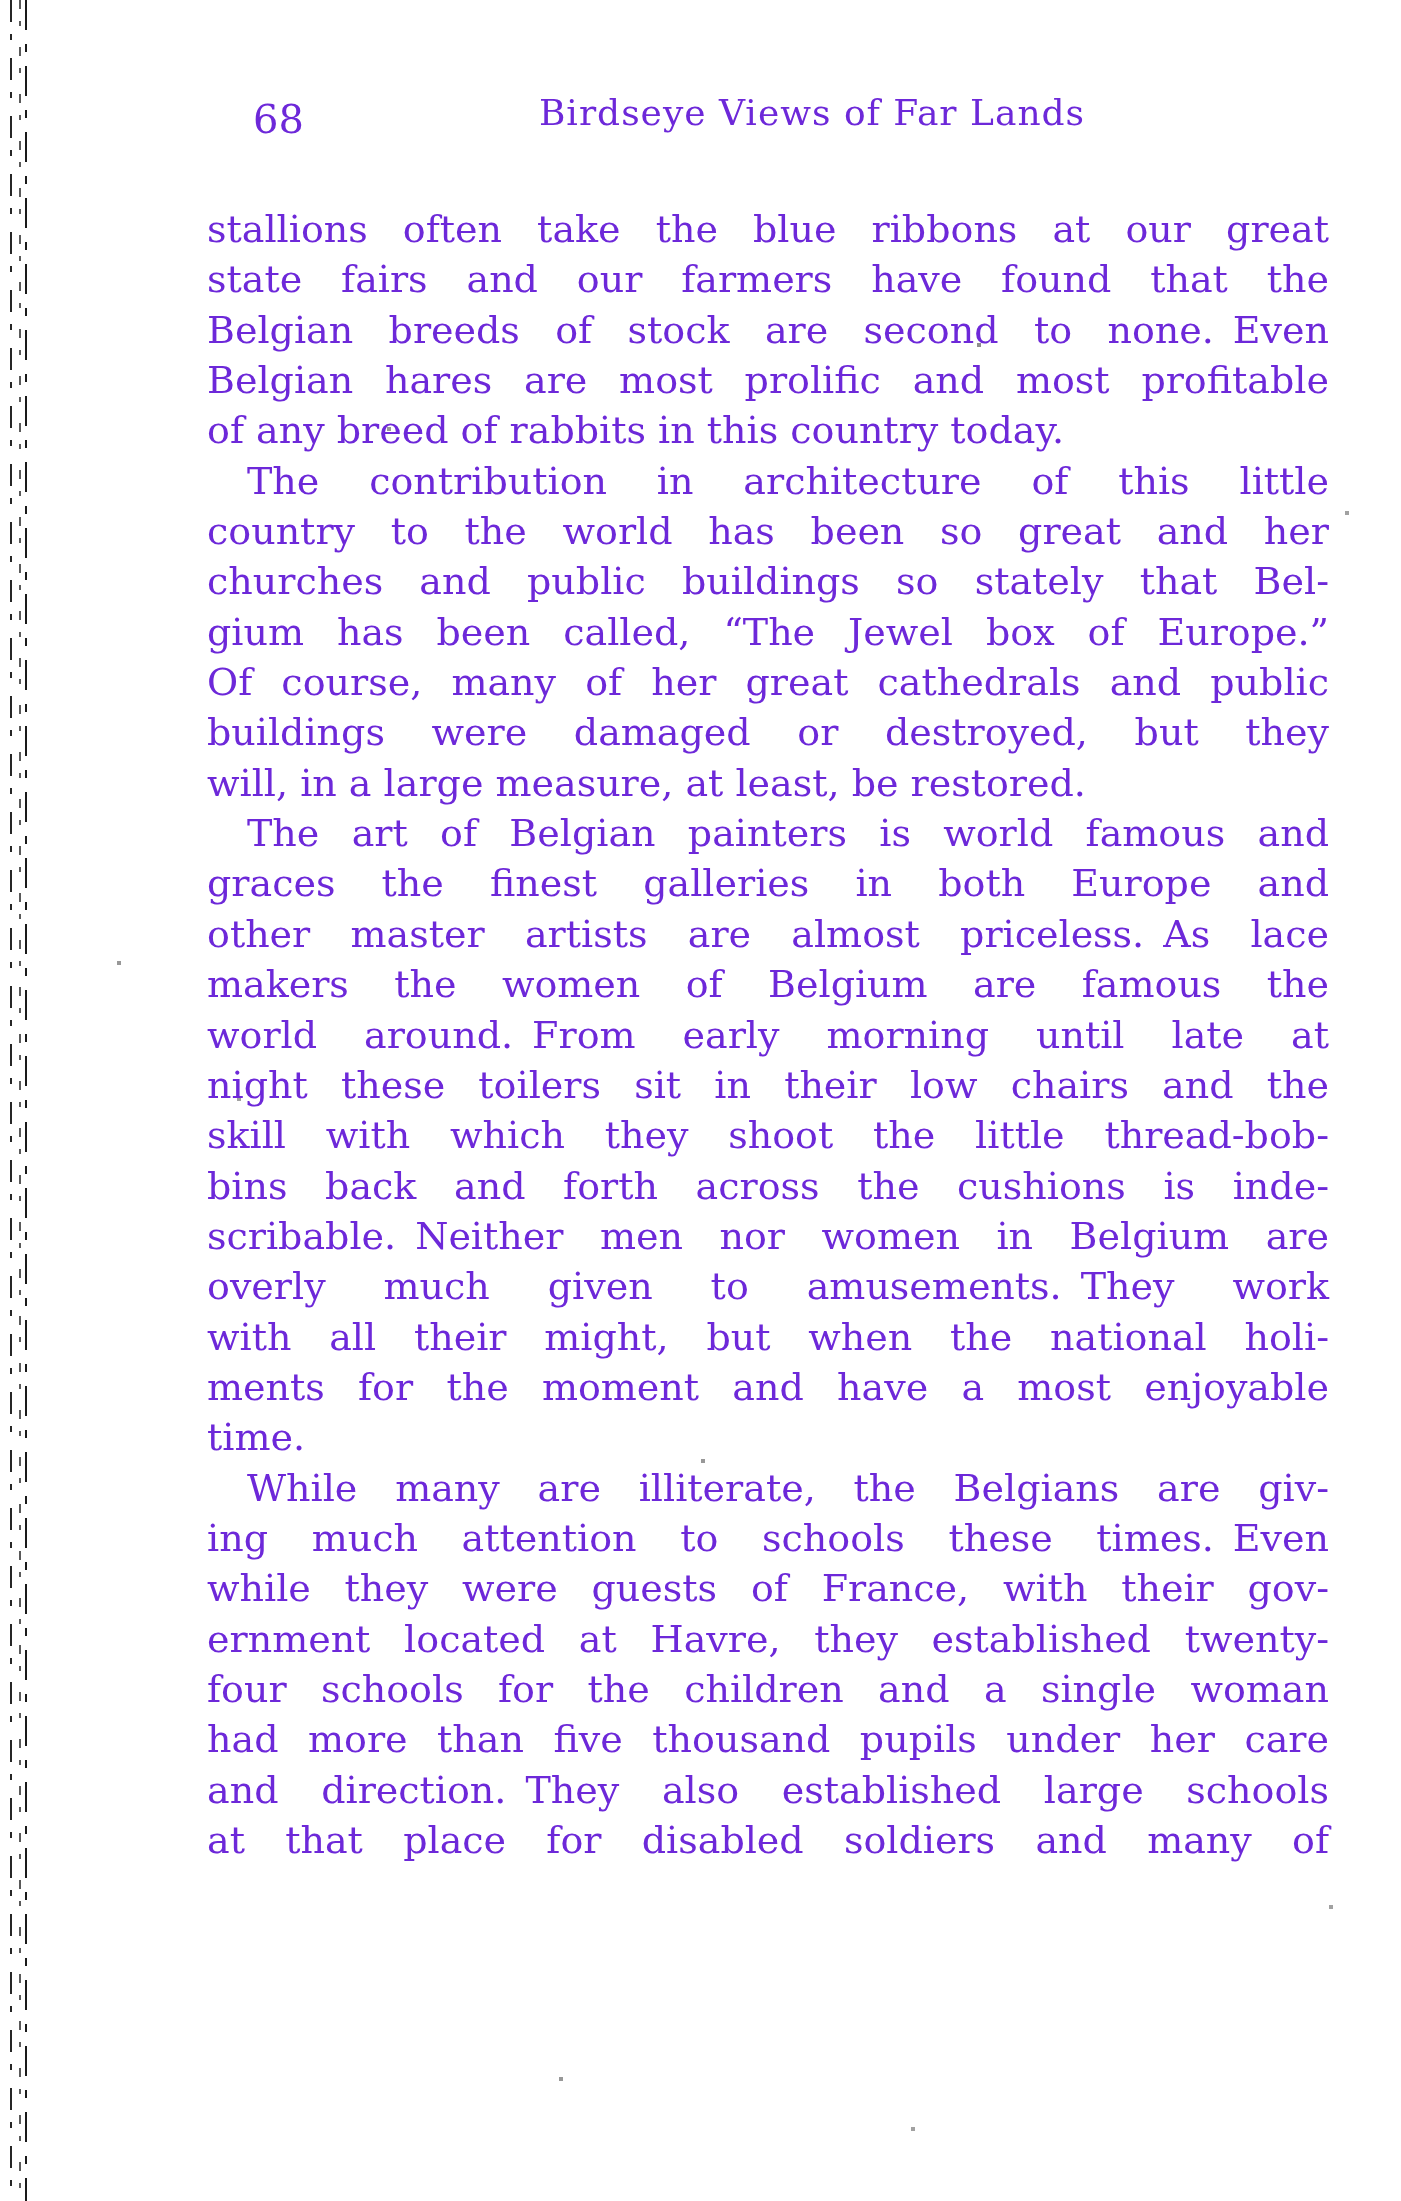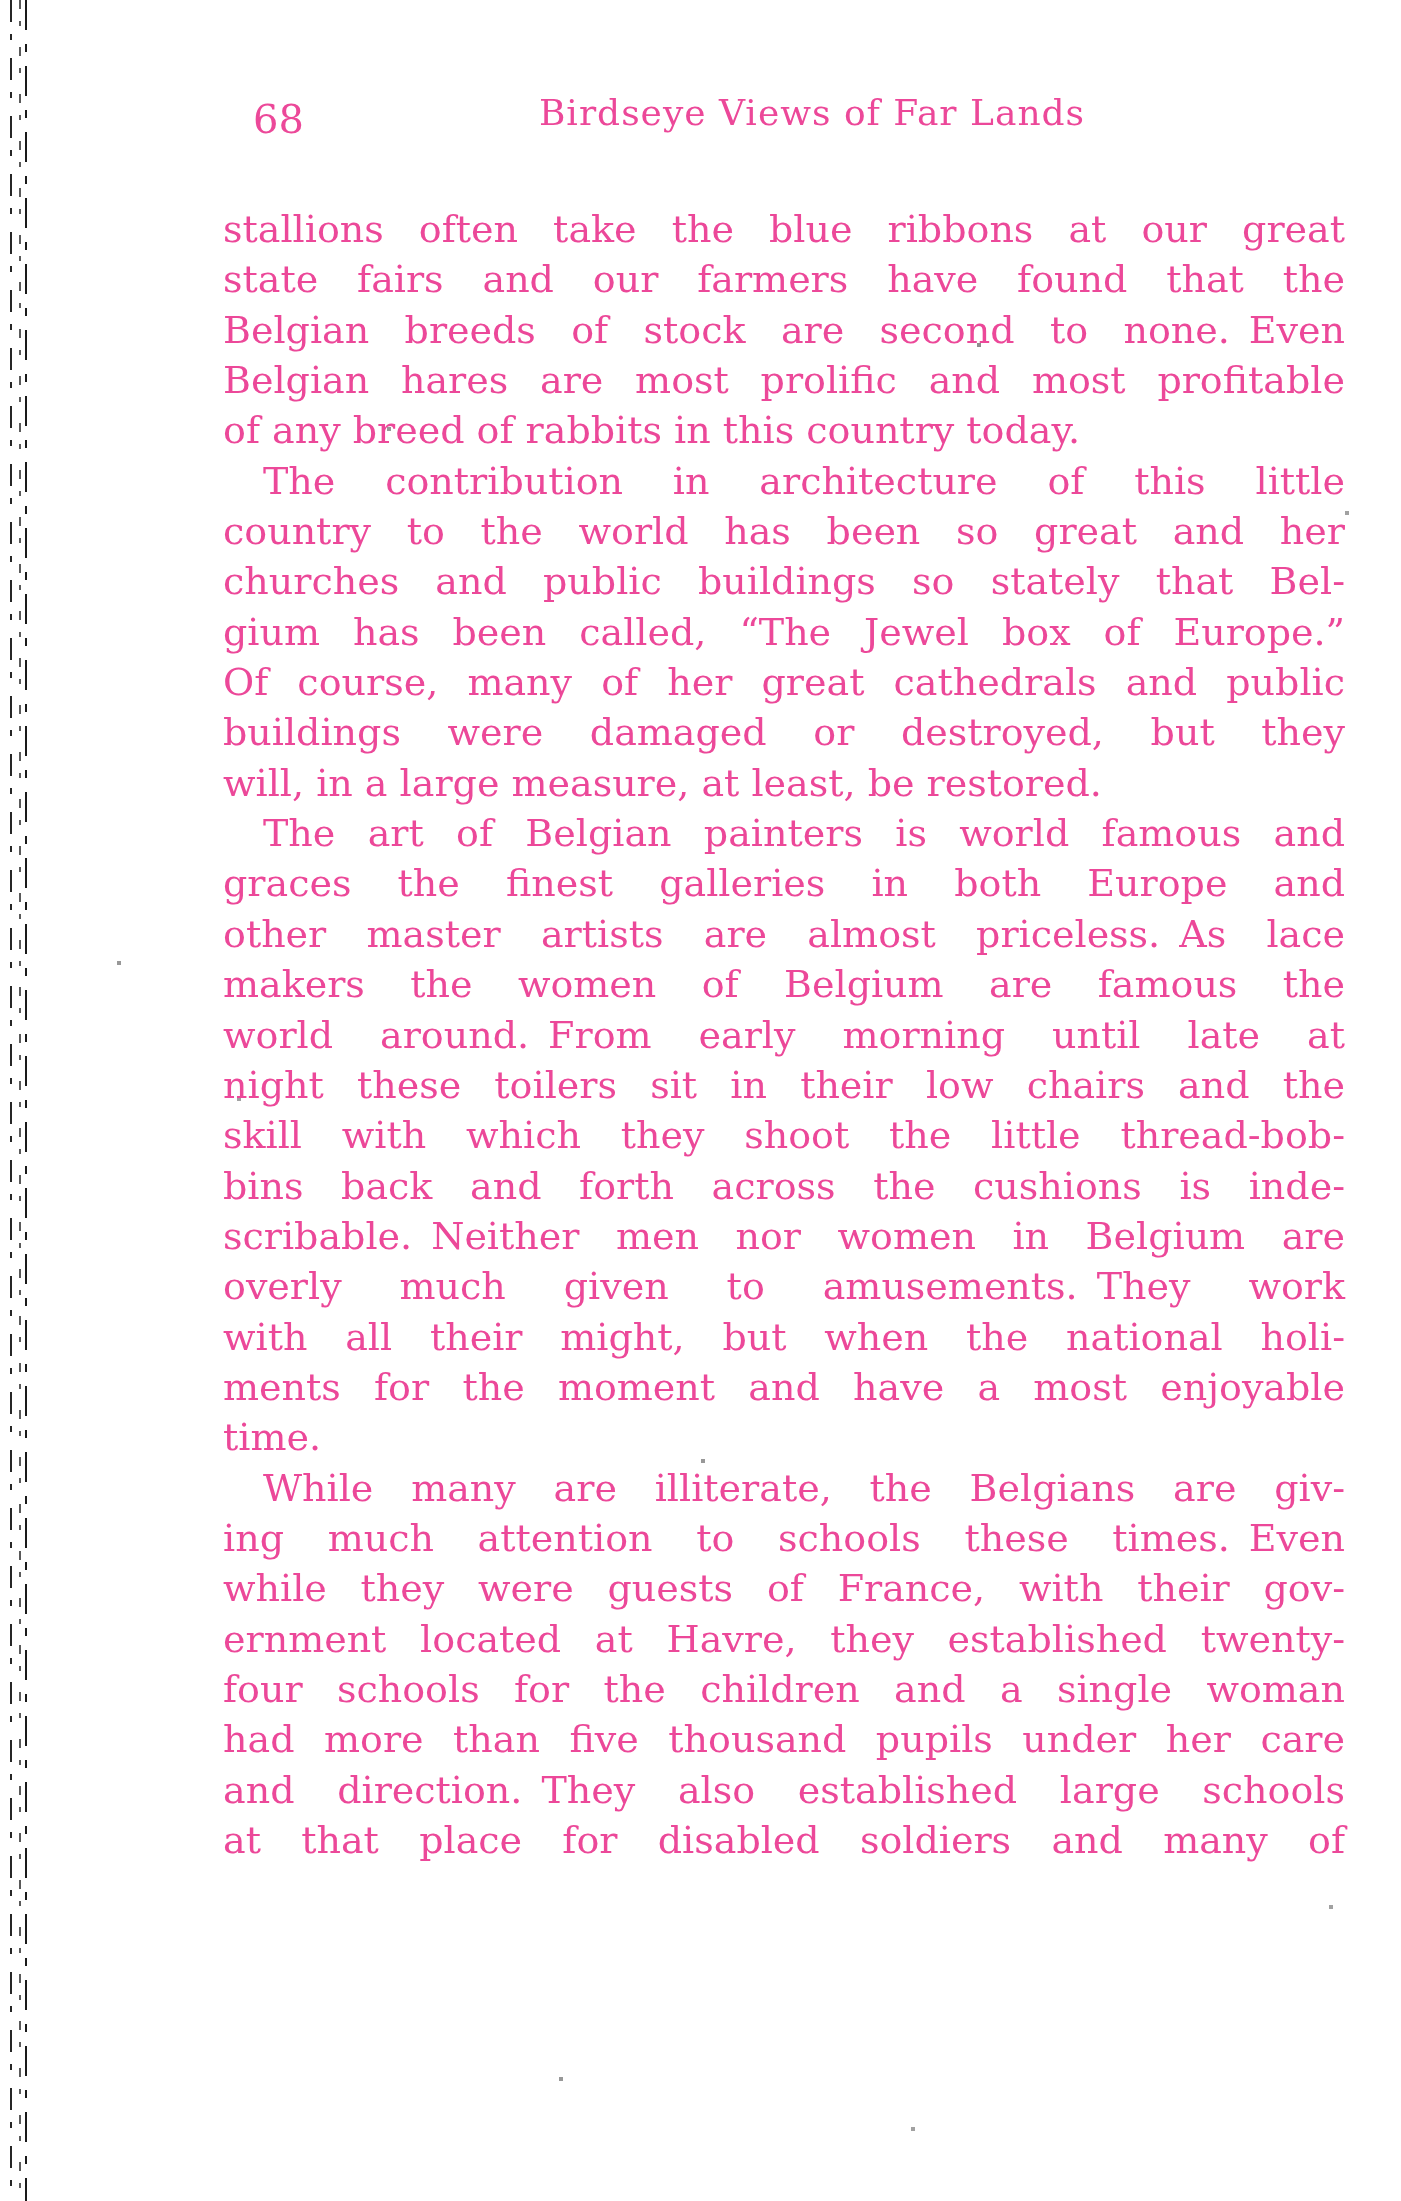--- a/index.html
+++ b/index.html
@@ -21,21 +21,21 @@
     background-image:repeating-linear-gradient(to bottom,#000 0 30px,transparent 30px 44px,#000 44px 52px,transparent 52px 66px);}
   
   .header{position:absolute;top:92px;left:0;width:100%;height:54px;}
   .page-number{position:absolute;left:253px;top:4px;font-size:40px;}
   .running-title{
     position:absolute;left:812px;top:0;transform:translateX(-50%);
     font-size:36px;letter-spacing:1px;white-space:nowrap;
   }
   
   .text-block{
-    position:absolute;left:223px;top:204px;width:1122px;
+    position:absolute;left:207px;top:204px;width:1122px;
     font-size:38px;line-height:50.35px;
   }
   .line{
     text-align:justify;
     text-align-last:justify;
     height:50.35px;
     overflow:visible;
     white-space:normal;
   }
   .line.flush{text-align-last:left;}
@@ -50,21 +50,21 @@
       238px 1098px 0 1px #555,
       702px 1460px 0 1px #444,
       1330px 1906px 0 1px #555,
       560px 2078px 0 1px #444,
       912px 2128px 0 1px #555;
     opacity:.55;}
 </style>
 </head>
 <body>
 
-<div class="page" style="background: rgb(255, 255, 255); color: #ec4899;">
+<div class="page" style="background: rgb(255, 255, 255); color: #6d28d9;">
 
   <div class="bind-line a"></div>
   <div class="bind-line b"></div>
   <div class="bind-line c"></div>
   <div class="speckles"></div>
 
   <div class="header">
     <span class="page-number">68</span>
     <span class="running-title">Birdseye Views of Far Lands</span>
   </div>

